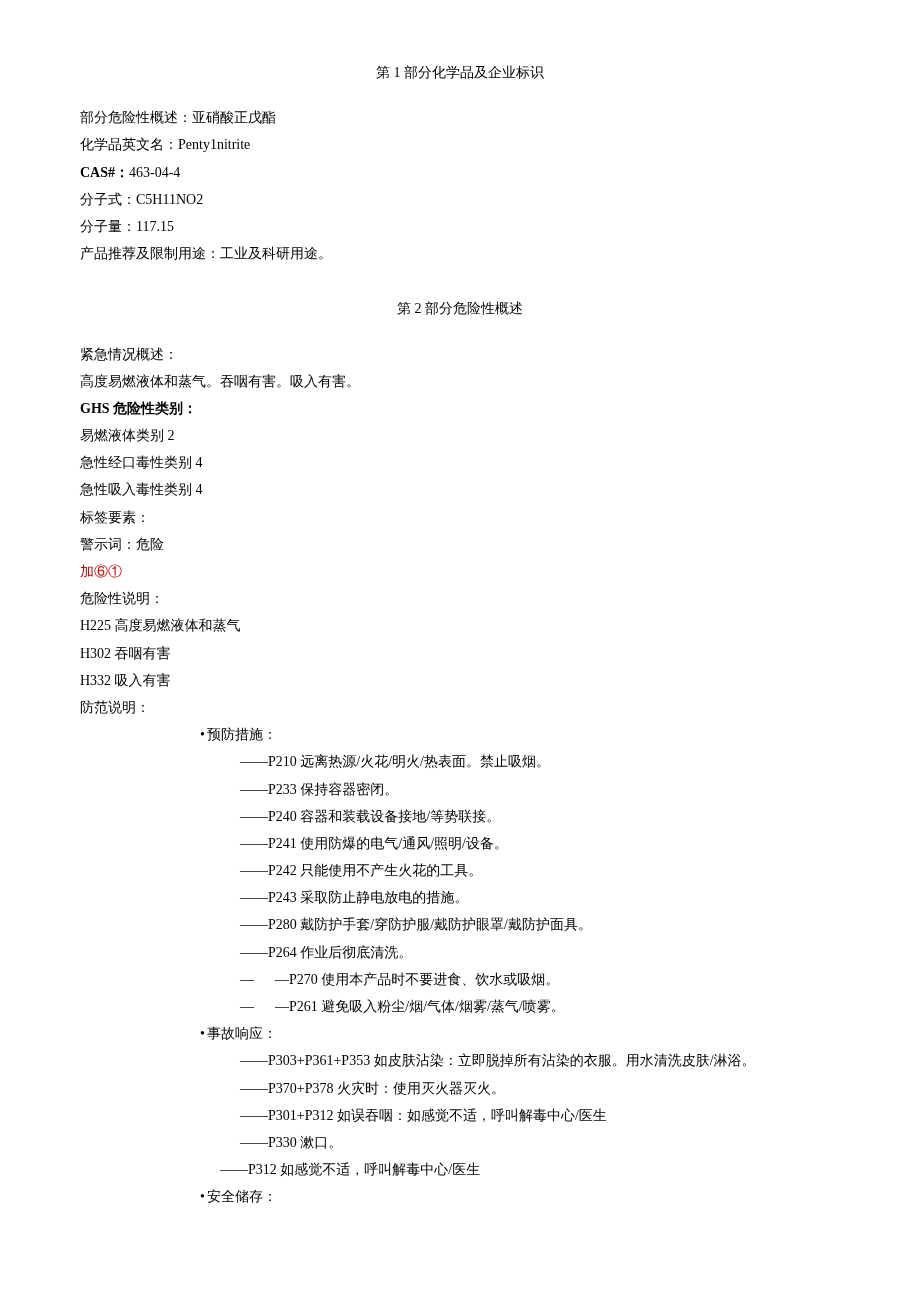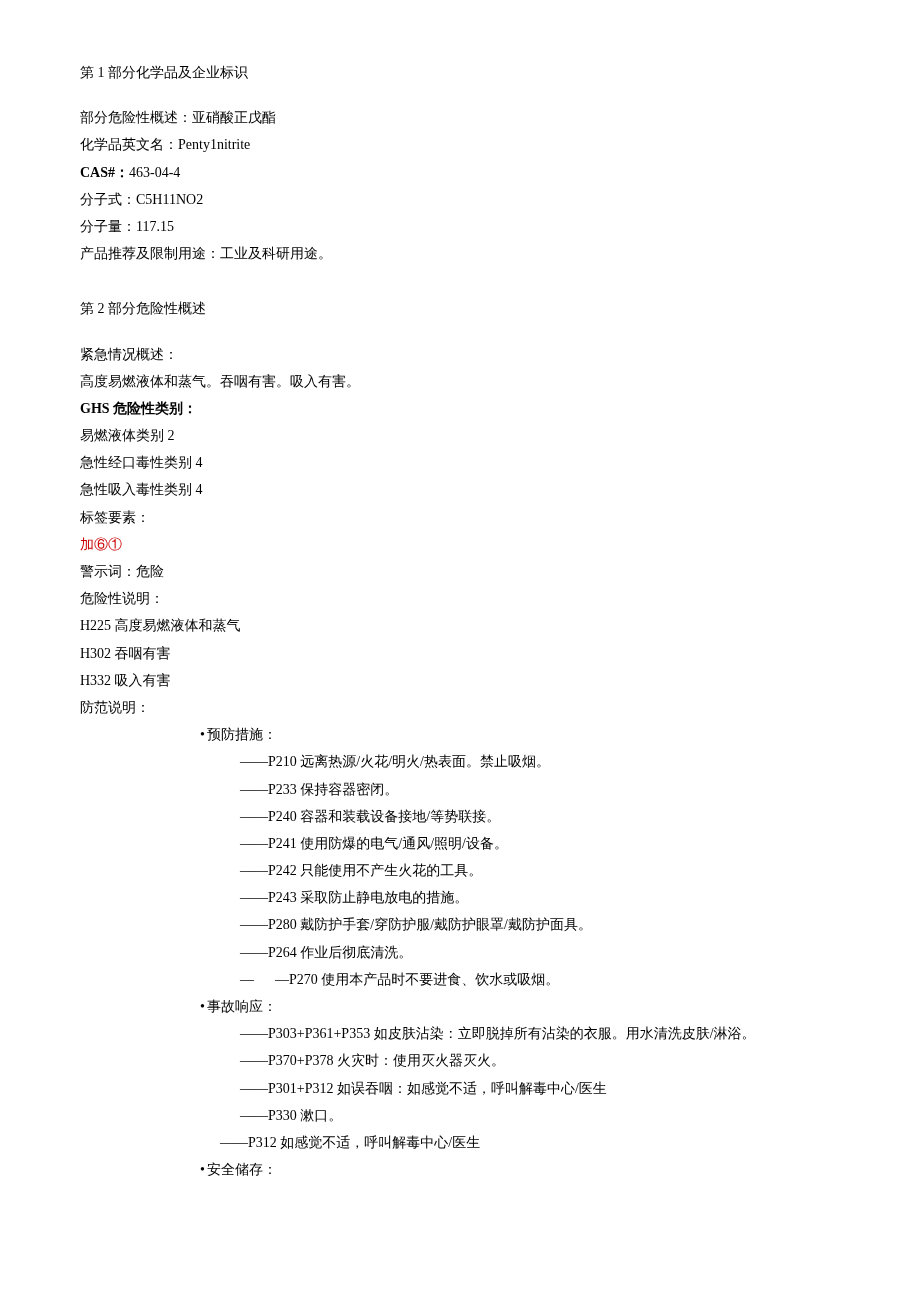--- a/index.html
+++ b/index.html
@@ -10,20 +10,21 @@
     body {
       font-family: "SimSun", "宋体", serif;
       font-size: 14px;
       line-height: 1.8;
       color: #000;
       background: #fff;
       padding: 60px 80px;
       width: 920px;
     }
     .section-title {
+      text-align: center;
       margin-bottom: 20px;
       font-weight: normal;
     }
     .content-block {
       margin-bottom: 30px;
     }
     .line {
       margin-bottom: 2px;
     }
     .bold {
@@ -78,42 +79,45 @@
 <div class="section-title">第 2 部分危险性概述</div>
 
 <div class="content-block">
   <div class="line">紧急情况概述：</div>
   <div class="line">高度易燃液体和蒸气。吞咽有害。吸入有害。</div>
   <div class="line bold">GHS 危险性类别：</div>
   <div class="line">易燃液体类别 2</div>
   <div class="line">急性经口毒性类别 4</div>
   <div class="line">急性吸入毒性类别 4</div>
   <div class="line">标签要素：</div>
-  <div class="line red">加⑥①</div>
   <div class="line">
     <span>警示词：</span><span>危险</span>
   </div>
+  <div class="line red">加⑥①</div>
   <div class="line">危险性说明：</div>
   <div class="line">H225 高度易燃液体和蒸气</div>
   <div class="line">H302 吞咽有害</div>
   <div class="line">H332 吸入有害</div>
   <div class="line">防范说明：</div>
 
   <div class="line indent-1 bullet-prefix">预防措施：</div>
   <div class="line indent-2 dash-prefix">P210 远离热源/火花/明火/热表面。禁止吸烟。</div>
   <div class="line indent-2 dash-prefix">P233 保持容器密闭。</div>
   <div class="line indent-2 dash-prefix">P240 容器和装载设备接地/等势联接。</div>
   <div class="line indent-2 dash-prefix">P241 使用防爆的电气/通风/照明/设备。</div>
   <div class="line indent-2 dash-prefix">P242 只能使用不产生火花的工具。</div>
   <div class="line indent-2 dash-prefix">P243 采取防止静电放电的措施。</div>
   <div class="line indent-2 dash-prefix">P280 戴防护手套/穿防护服/戴防护眼罩/戴防护面具。</div>
   <div class="line indent-2 dash-prefix">P264 作业后彻底清洗。</div>
   <div class="line indent-2">
     <span>—</span>&nbsp;&nbsp;&nbsp;&nbsp;&nbsp;&nbsp;<span>—</span><span>P270 使用本产品时不要进食、饮水或吸烟。</span>
   </div>
+  <div class="line indent-2">
+    <span>—</span>&nbsp;&nbsp;&nbsp;&nbsp;&nbsp;&nbsp;<span>—</span><span>P261 避免吸入粉尘/烟/气体/烟雾/蒸气/喷雾。</span>
+  </div>
 
   <div class="line indent-1 bullet-prefix">事故响应：</div>
   <div class="line indent-2 dash-prefix">P303+P361+P353 如皮肤沾染：立即脱掉所有沾染的衣服。用水清洗皮肤/淋浴。</div>
   <div class="line indent-2 dash-prefix">P370+P378 火灾时：使用灭火器灭火。</div>
   <div class="line indent-2 dash-prefix">P301+P312 如误吞咽：如感觉不适，呼叫解毒中心/医生</div>
   <div class="line indent-2 dash-prefix">P330 漱口。</div>
   <div class="line indent-dash dash-prefix">P312 如感觉不适，呼叫解毒中心/医生</div>
 
   <div class="line indent-1 bullet-prefix">安全储存：</div>
 </div>

